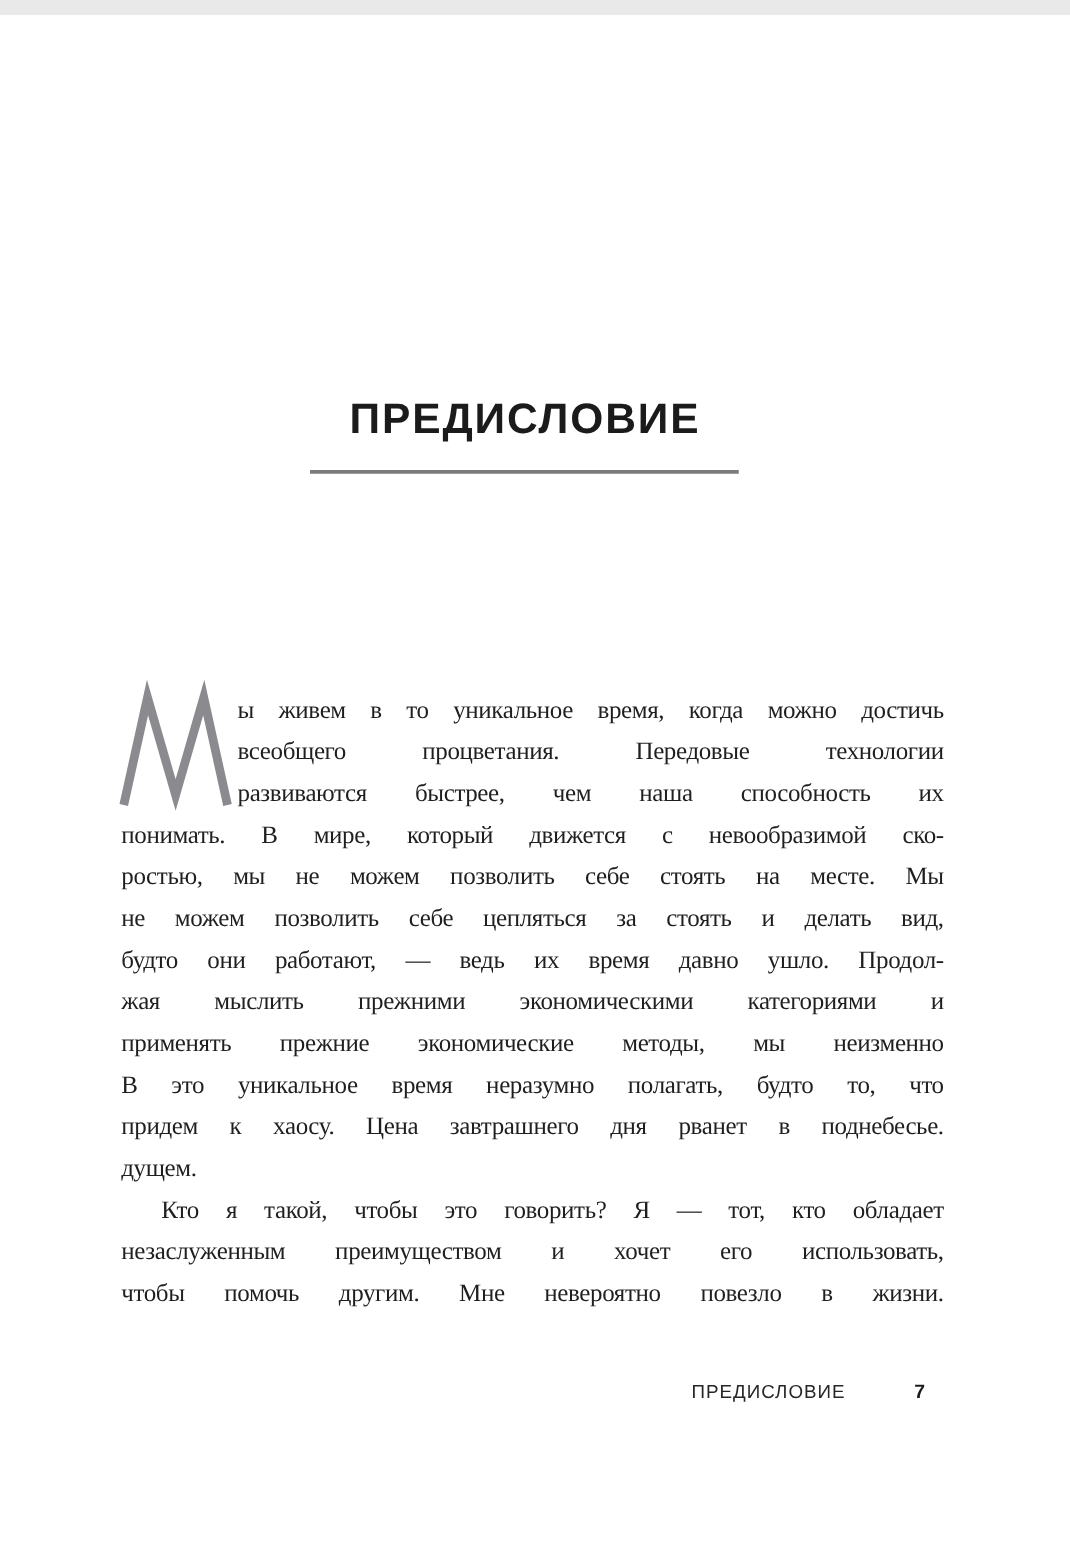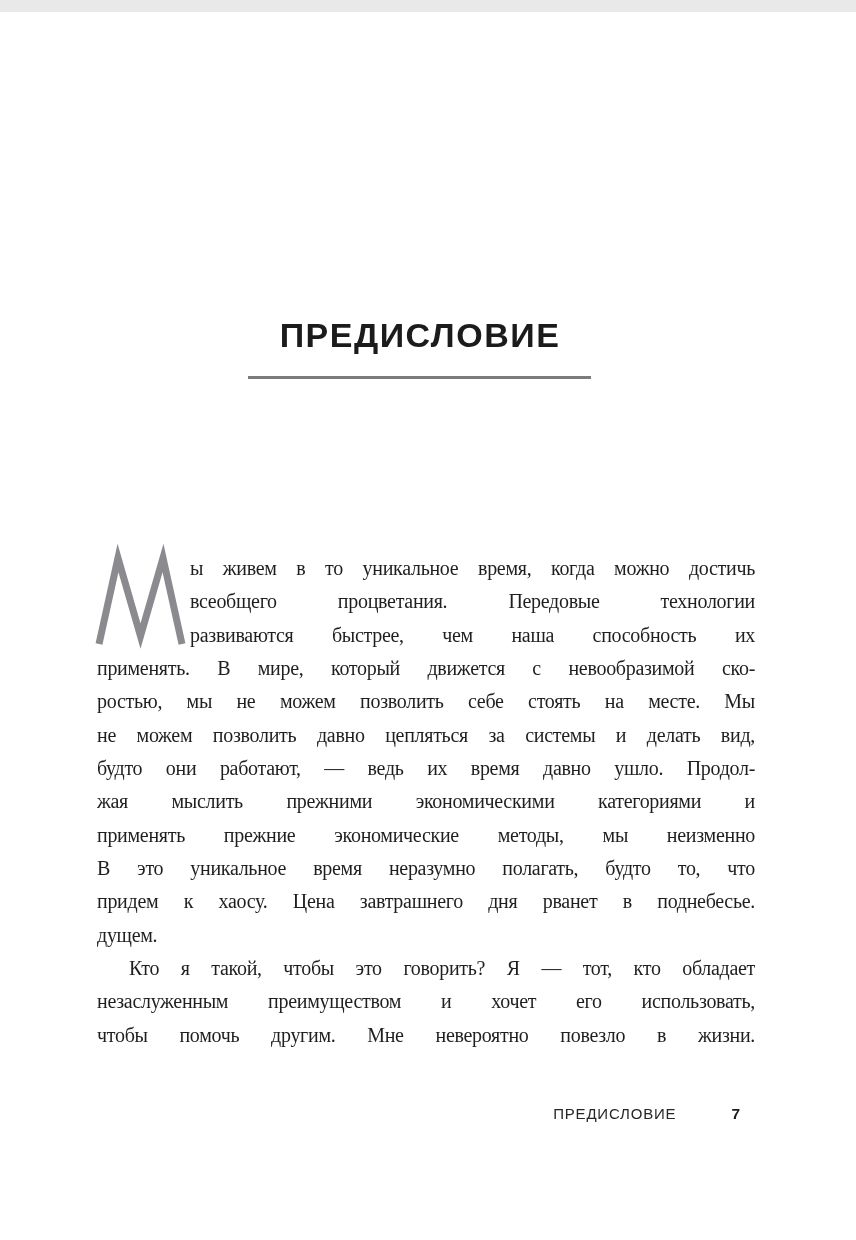--- a/index.html
+++ b/index.html
@@ -107,23 +107,23 @@
     <svg width="89" height="92" viewBox="0 0 89 92" xmlns="http://www.w3.org/2000/svg">
       <title>М</title>
       <polyline points="3,90 22,4 44.5,82 67,4 86,90" fill="none" style="stroke: var(--color-dropcap);" stroke-width="7" stroke-linecap="butt" stroke-linejoin="miter" stroke-miterlimit="12"></polyline>
     </svg>
   </div>
 
   <main class="body-lines">
       <div class="line dropgap">ы живем в то уникальное время, когда можно достичь</div>
       <div class="line dropgap">всеобщего процветания. Передовые технологии</div>
       <div class="line dropgap">развиваются быстрее, чем наша способность их</div>
-      <div class="line">применять. В мире, который движется с невообразимой ско-</div>
+      <div class="line">понимать. В мире, который движется с невообразимой ско-</div>
       <div class="line">ростью, мы не можем позволить себе стоять на месте. Мы</div>
-      <div class="line">не можем позволить давно цепляться за системы и делать вид,</div>
+      <div class="line">не можем позволить себе цепляться за стоять и делать вид,</div>
       <div class="line">будто они работают, — ведь их время давно ушло. Продол-</div>
       <div class="line">жая мыслить прежними экономическими категориями и</div>
       <div class="line">применять прежние экономические методы, мы неизменно</div>
       <div class="line">В это уникальное время неразумно полагать, будто то, что</div>
       <div class="line">придем к хаосу. Цена завтрашнего дня рванет в поднебесье.</div>
       <div class="line parend">дущем.</div>
       <div class="line indent">Кто я такой, чтобы это говорить? Я — тот, кто обладает</div>
       <div class="line">незаслуженным преимуществом и хочет его использовать,</div>
       <div class="line">чтобы помочь другим. Мне невероятно повезло в жизни.</div>
     </main>

